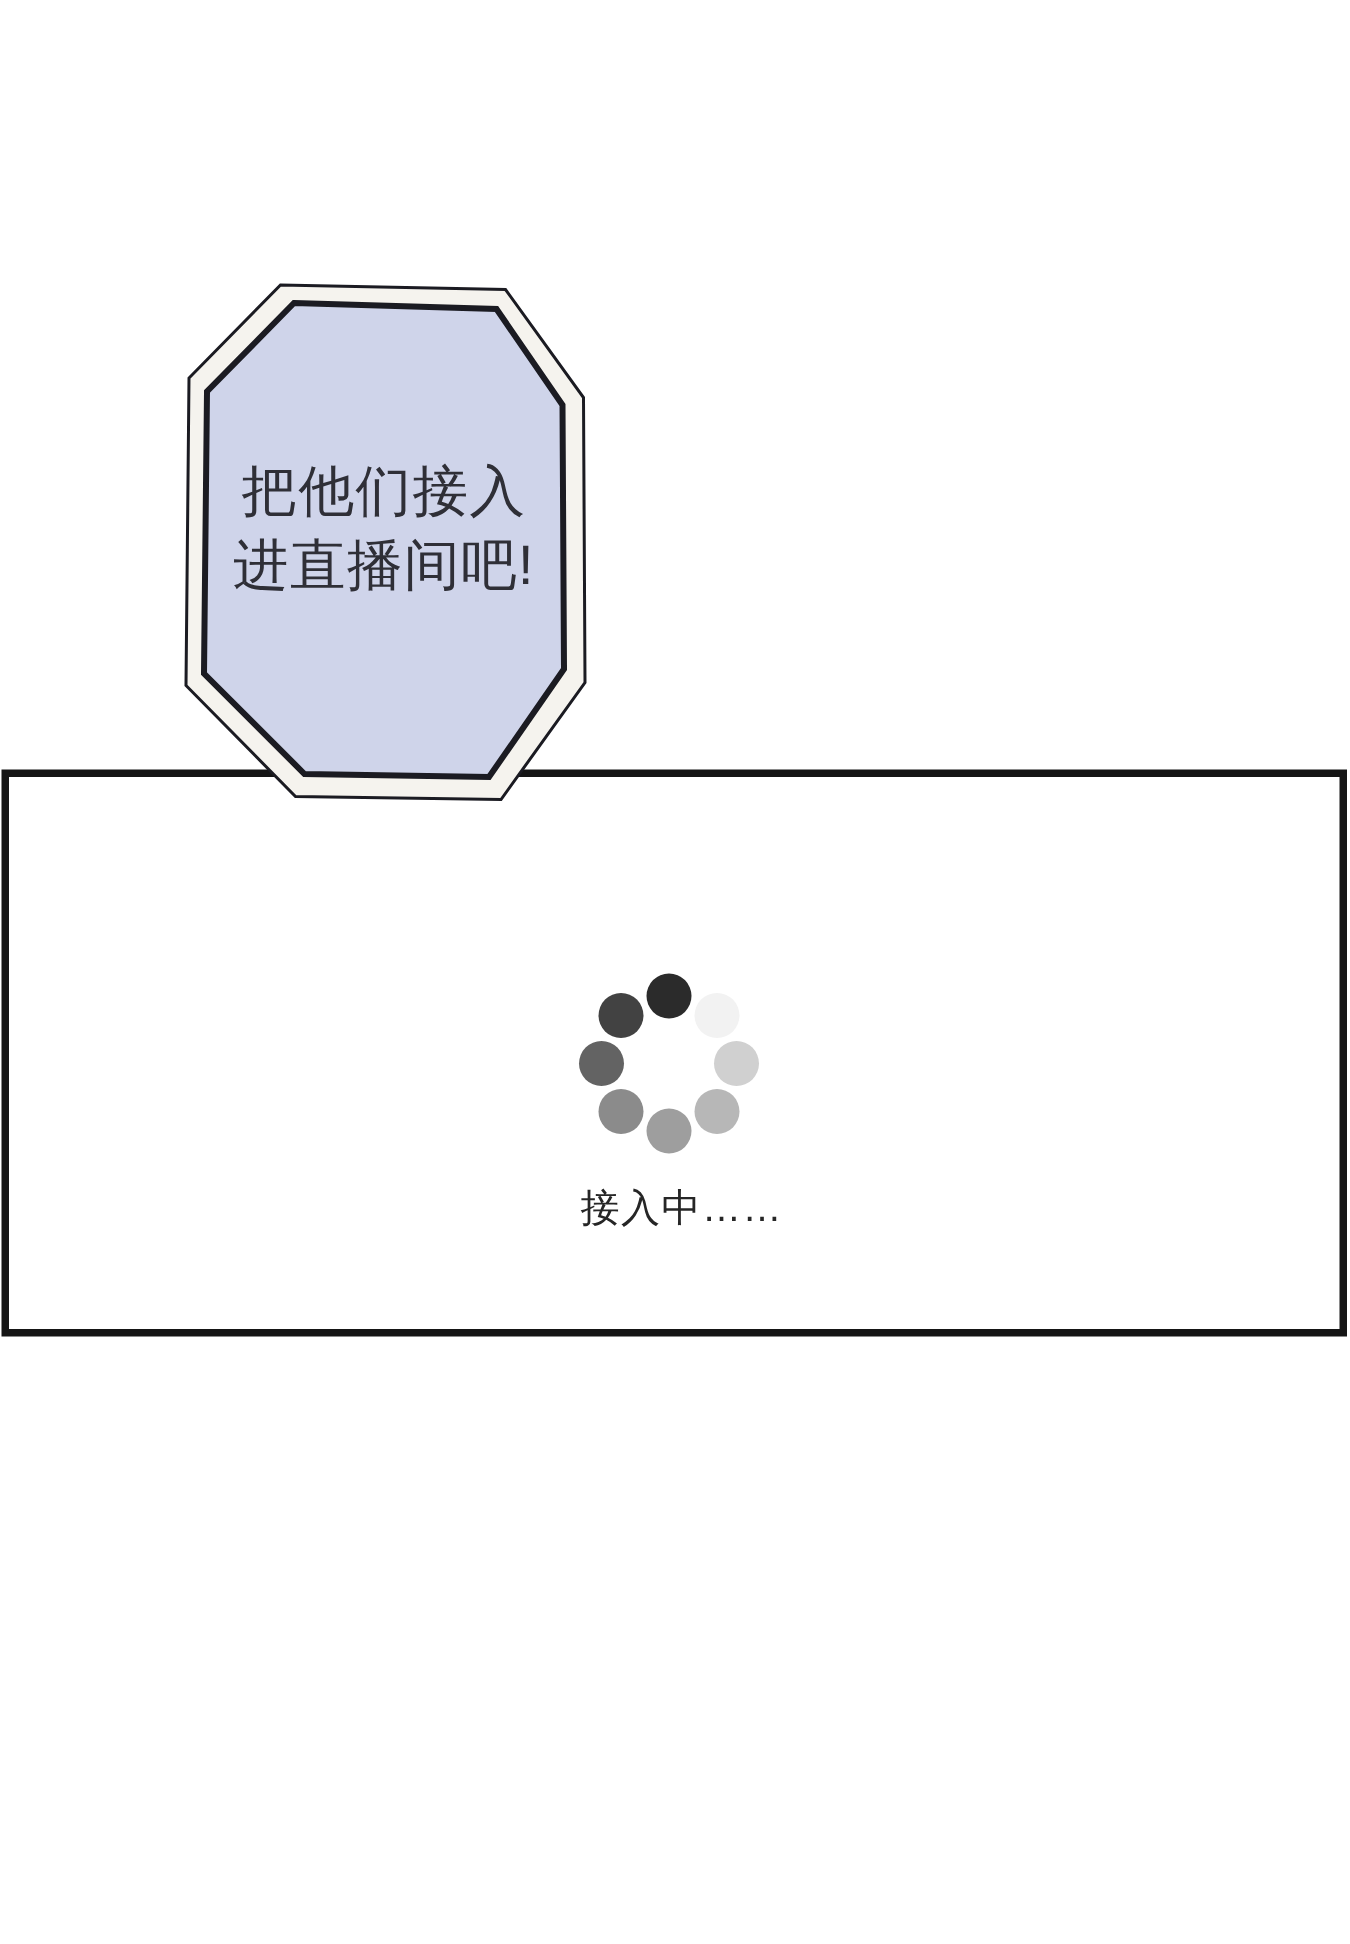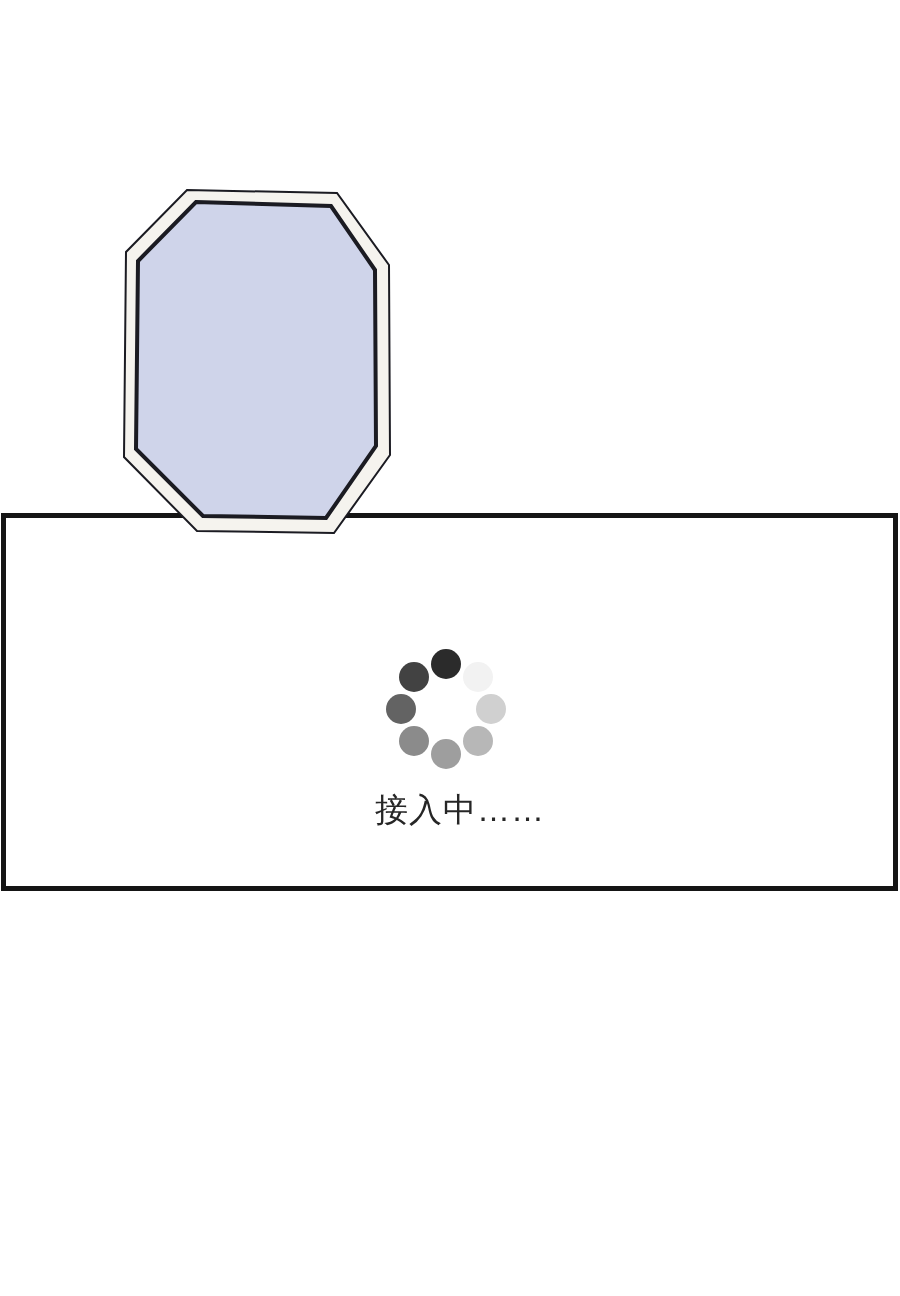--- a/index.html
+++ b/index.html
@@ -38,23 +38,23 @@
     height: 120px;
   }
   .spinner .dot {
     position: absolute;
     width: 30px;
     height: 30px;
     border-radius: 50%;
   }
   .status {
     position: absolute;
-    left: 369px;
+    left: 381px;
     top: 270px; 
-    font-size: 33px;
+    font-size: 26px;
     letter-spacing: 1px;
     color: var(--status-color, #262626);
     white-space: nowrap;
   }
   
   .bubble-svg {
     position: absolute;
     left: 110px;
     top: 180px;
     width: 295px;
@@ -101,14 +101,18 @@
         <div class="dot" style="background: rgb(242, 242, 242); left: 76.8198px; top: 13.1802px;"></div>
       </div>
     <div class="status">接入中……</div>
   </section>
 
   <svg class="bubble-svg" viewBox="110 180 295 365" xmlns="http://www.w3.org/2000/svg">
     <polygon class="bubble-outer" points="187,190 337,193 389,265 390,455 334,533 197,531 124,457 126,252" fill="#f5f3ee"></polygon>
     <polygon class="bubble-inner" points="196,202 331,206 375,270 376,446 326,518 203,516 136,449 138,261" fill="#cfd4ea"></polygon>
   </svg>
 
+  <div class="bubble-text">
+    <div>把他们接入</div>
+    <div>进直播间吧!</div>
+  </div>
 
 </div>
 
 </body></html>

